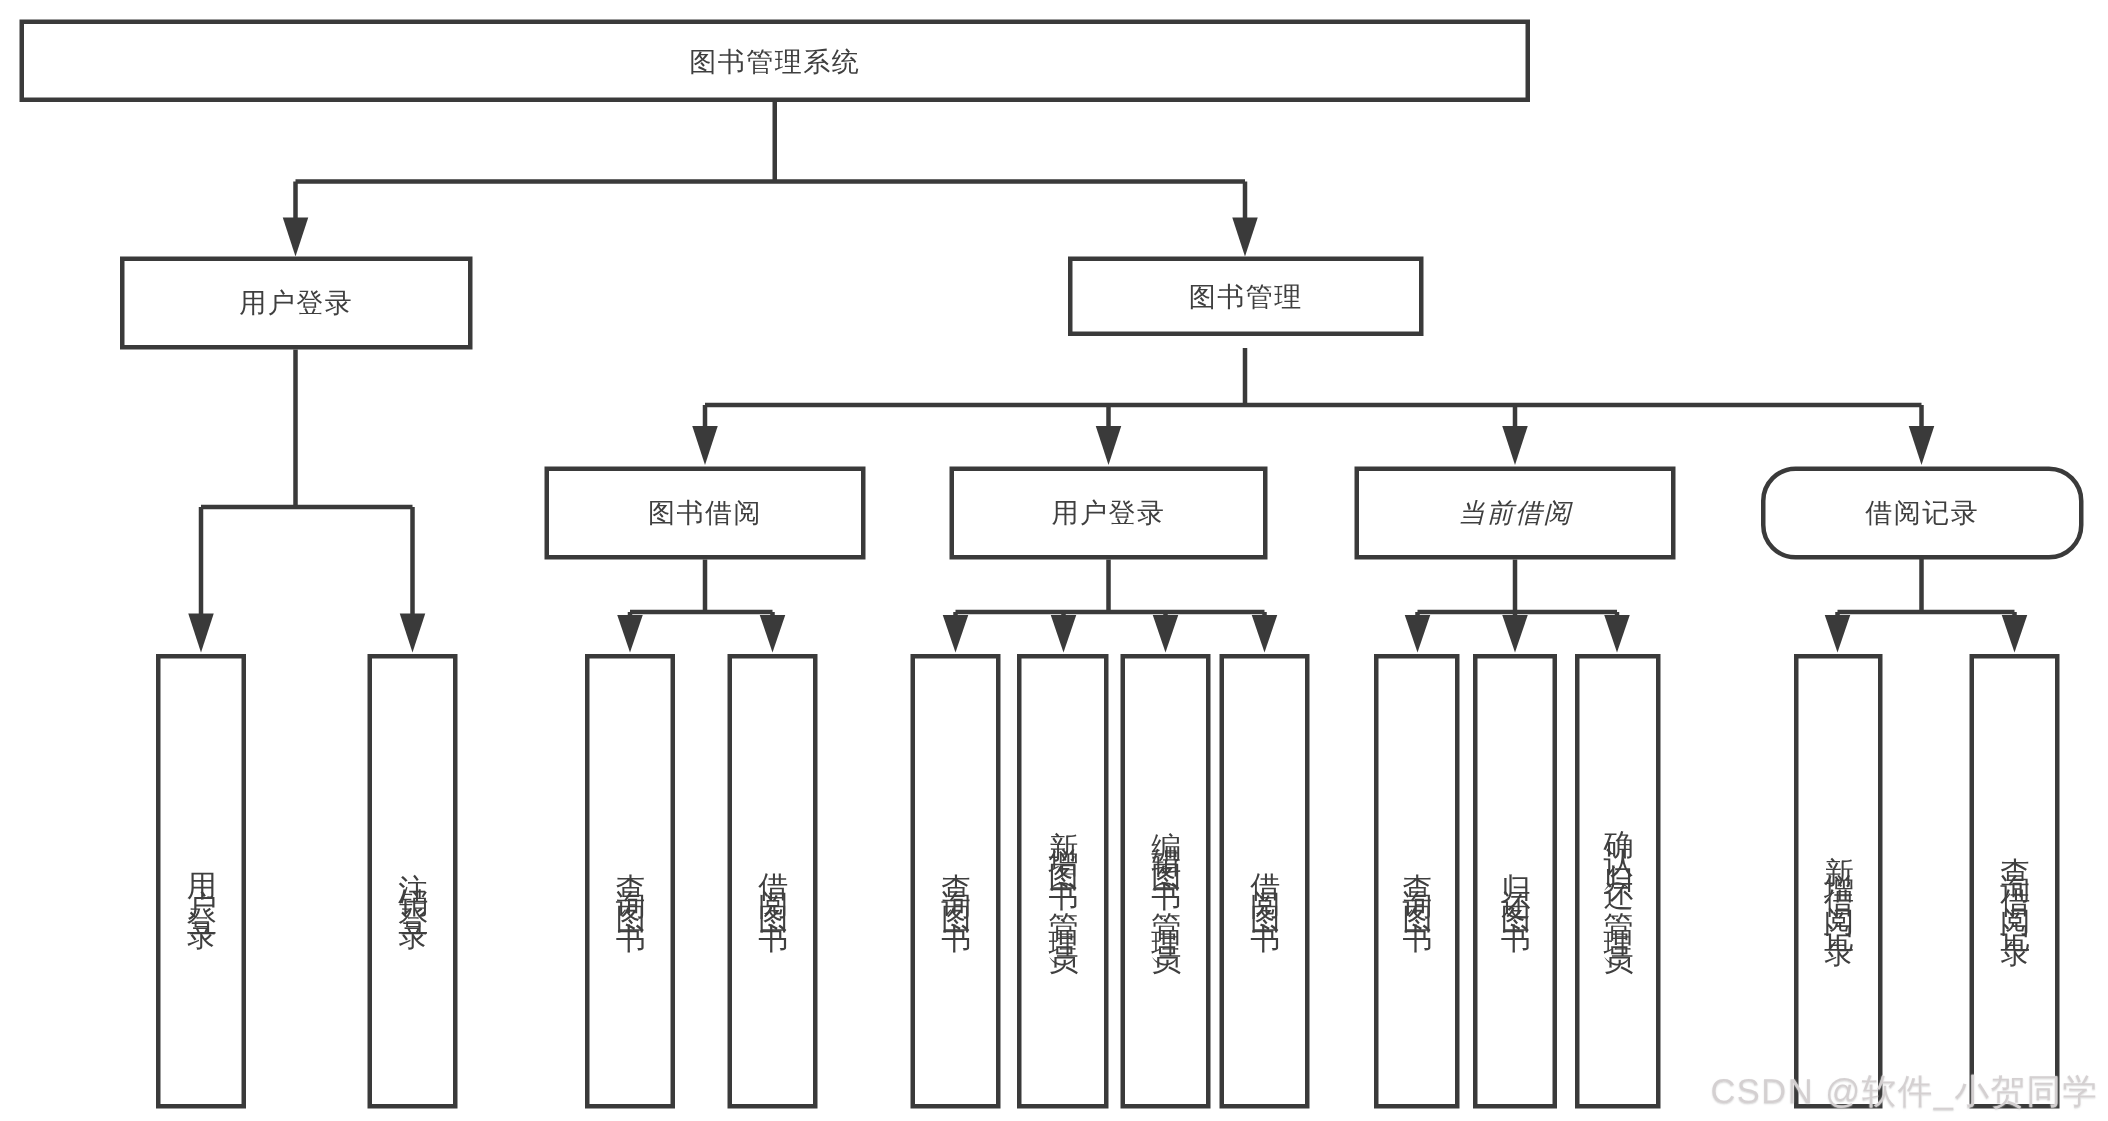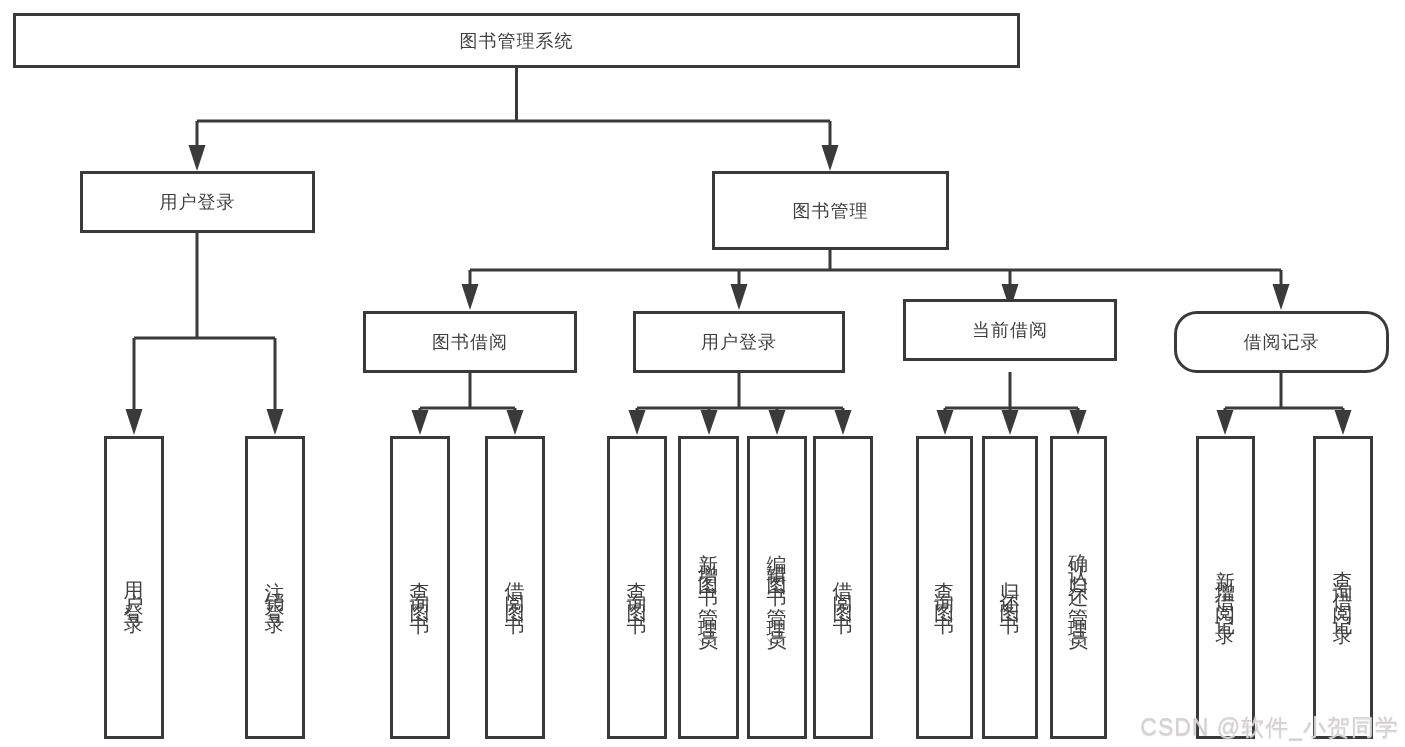--- a/index.html
+++ b/index.html
@@ -91,25 +91,25 @@
     <g>
       <path d="M1281 372 V408 M1225 408 H1343 M1225 408 V414 M1343 408 V414"></path>
       <polygon points="1225,435 1216.5,410 1233.5,410"></polygon>
       <polygon points="1343,435 1334.5,410 1351.5,410"></polygon>
     </g>
   </svg>
 
   <div class="box h-label" style="left:13px;top:13px;width:1007px;height:55px;">图书管理系统</div>
 
   <div class="box h-label" style="left:80px;top:171px;width:235px;height:62px;">用户登录</div>
-  <div class="box h-label" style="left:712px;top:171px;width:237px;height:79px;">图书管理</div>
+  <div class="box h-label" style="left:712px;top:171px;width:237px;height:53px;">图书管理</div>
 
   <div class="box h-label" style="left:363px;top:311px;width:214px;height:62px;">图书借阅</div>
   <div class="box h-label" style="left:633px;top:311px;width:212px;height:62px;">用户登录</div>
-  <div class="box h-label" style="left:903px;top:299px;width:214px;height:62px;">当前借阅</div>
+  <div class="box h-label" style="left:903px;top:311px;width:214px;height:62px;font-style:italic;">当前借阅</div>
   <div class="box h-label" style="left:1174px;top:311px;width:215px;height:62px;border-radius:23px;">借阅记录</div>
 
   <div class="box v-box" style="left:104px;top:436px;width:60px;height:303px;">用户登录</div>
   <div class="box v-box" style="left:245px;top:436px;width:60px;height:303px;">注销登录</div>
 
   <div class="box v-box" style="left:390px;top:436px;width:60px;height:303px;">查询图书</div>
   <div class="box v-box" style="left:485px;top:436px;width:60px;height:303px;">借阅图书</div>
 
   <div class="box v-box" style="left:607px;top:436px;width:60px;height:303px;">查询图书</div>
   <div class="box v-box" style="left:678px;top:436px;width:61px;height:303px;">新增图书（管理员）</div>

